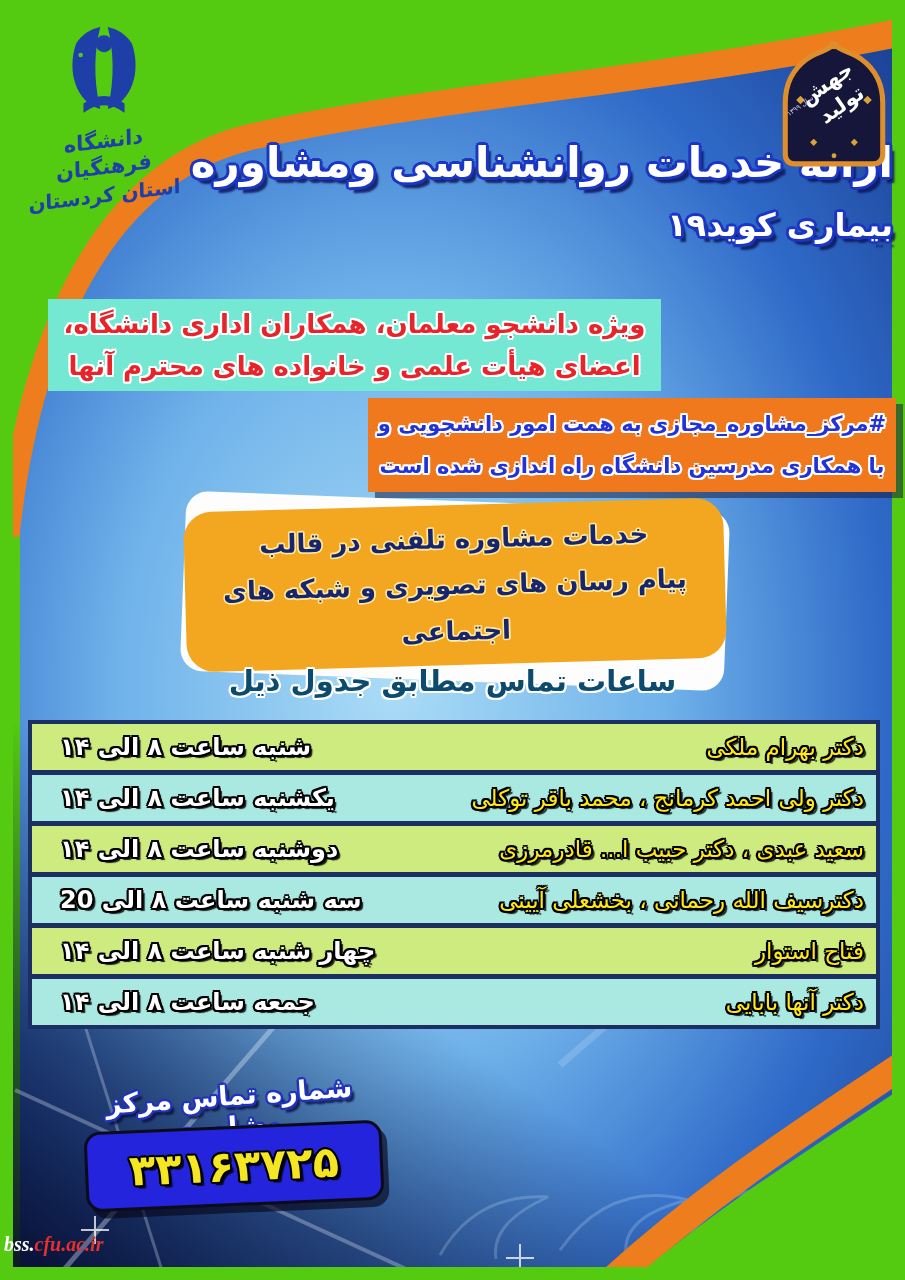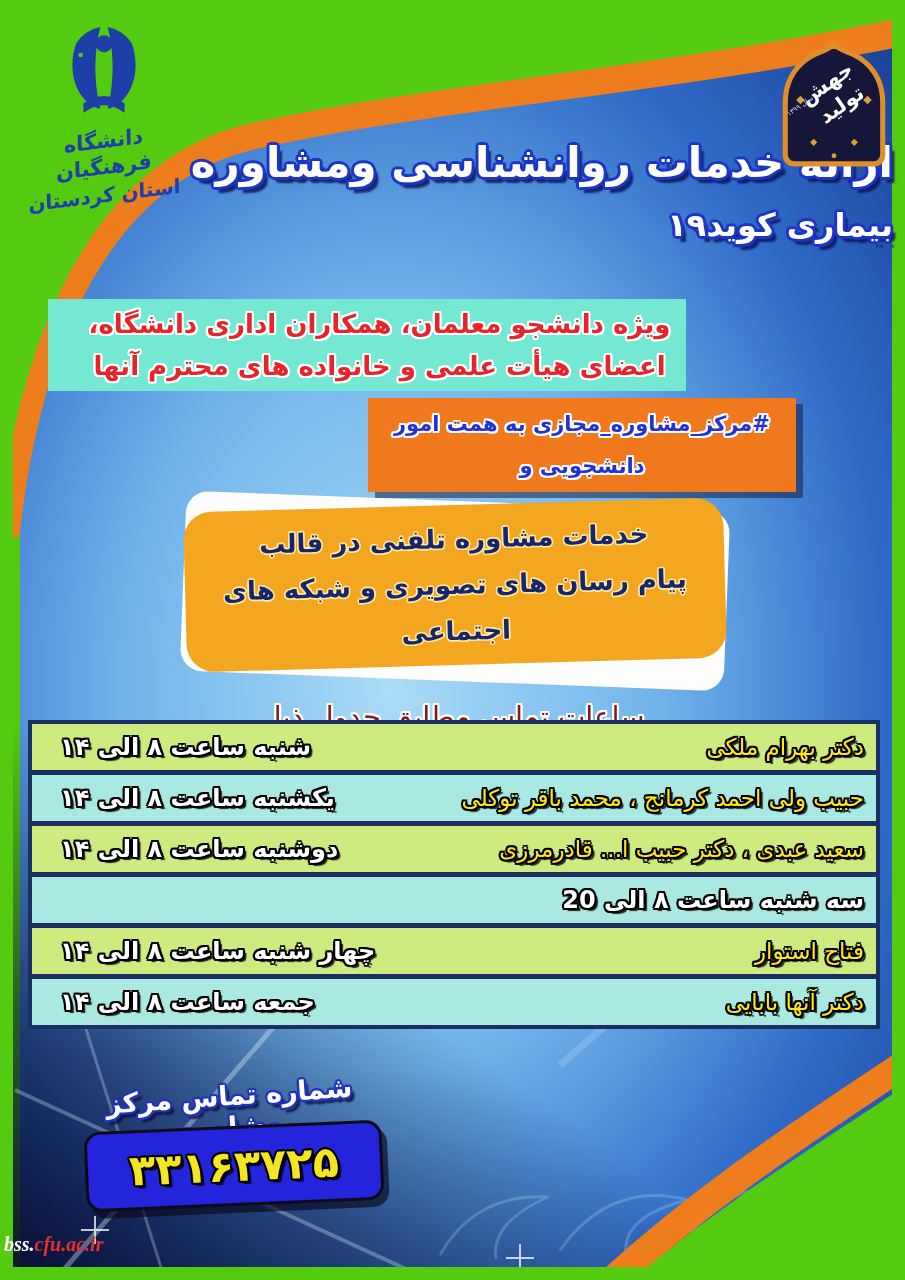--- a/index.html
+++ b/index.html
@@ -40,41 +40,41 @@
   .title .t-out{
     text-shadow:3px 0 #1b35c4,-3px 0 #1b35c4,0 3px #1b35c4,0 -3px #1b35c4,
     2.2px 2.2px #1b35c4,-2.2px 2.2px #1b35c4,2.2px -2.2px #1b35c4,-2.2px -2.2px #1b35c4,
     5px 6px 2px rgba(12,22,92,.85);
   }
   .title-l1,.title-l2,.title-l3{text-align:right;padding-right:0;}
 
   
   .audience{left:48px;top:299px;width:613px;height:92px;background:#74e8d2;z-index:2;
     display:flex;flex-direction:column;justify-content:center;text-align:center;
-    color:#e8232a;font-weight:bold;font-size:26px;line-height:42px;padding-left:25px;}
-
-  
-  .centerbox{left:368px;top:398px;width:428px;height:94px;background:#f1791d;z-index:2;
+    color:#e8232a;font-weight:bold;font-size:26px;line-height:42px;}
+
+  
+  .centerbox{left:368px;top:398px;width:528px;height:94px;background:#f1791d;z-index:2;
     box-shadow:7px 6px 0 rgba(26,30,70,.55);
     display:flex;flex-direction:column;justify-content:center;text-align:center;
     color:#2232d8;font-weight:bold;font-size:21px;line-height:42px;}
 
   
   .services{left:185px;top:505px;width:540px;height:160px;z-index:2;}
   .services-backdrop{position:absolute;inset:-4px -2px -16px -2px;background:#fdfdfd;
     border-radius:22px;transform:rotate(2.2deg);}
   .services-main{position:absolute;inset:0;background:#f3a61f;border-radius:28px;
     transform:rotate(-1.6deg);display:flex;flex-direction:column;justify-content:center;
     text-align:center;color:#16256e;font-weight:bold;font-size:26px;line-height:46px;
     text-shadow:1.6px 0 #ffe9a0,-1.6px 0 #ffe9a0,0 1.6px #ffe9a0,0 -1.6px #ffe9a0,
       1.2px 1.2px #ffe9a0,-1.2px 1.2px #ffe9a0,1.2px -1.2px #ffe9a0,-1.2px -1.2px #ffe9a0;}
 
   
-  .theading{left:0;right:0;top:700px;text-align:center;z-index:2;
-    color:#7f1d1d;font-weight:normal;font-size:29px;}
+  .theading{left:0;right:0;top:664px;text-align:center;z-index:2;
+    color:#0c4a6e;font-weight:bold;font-size:29px;}
 
   
   .table{left:28px;top:720px;width:852px;background:#1c2f63;padding:4px;z-index:2;
     box-sizing:border-box;}
   .trow{height:46px;margin-bottom:5px;display:flex;align-items:center;
     justify-content:space-between;padding:0 12px 0 28px;box-sizing:border-box;}
   .trow:last-child{margin-bottom:0;}
   .row-green{background:#cdeb7f;}
   .row-cyan{background:#a9e9e2;}
   .tnames{color:#ffe718;font-weight:normal;font-size:23px;white-space:nowrap;}
@@ -193,46 +193,48 @@
     <div class="title-l3 t-out">بیماری کوید۱۹</div>
   </div>
 
   <div class="abs audience">
     <div class="ow">ویژه دانشجو معلمان، همکاران اداری دانشگاه،</div>
     <div class="ow">اعضای هیأت علمی و خانواده های محترم آنها</div>
   </div>
 
   <div class="abs centerbox">
     <div class="ow">#مرکز_مشاوره_مجازی به همت امور دانشجویی و</div>
+    <div class="ow">با همکاری مدرسین  دانشگاه راه اندازی شده است</div>
   </div>
 
   <div class="abs services">
     <div class="services-backdrop"></div>
     <div class="services-main">
       <div>خدمات مشاوره تلفنی در قالب</div>
       <div>پیام رسان های تصویری و شبکه های اجتماعی</div>
     </div>
   </div>
 
   <div class="abs theading ow">ساعات تماس مطابق جدول ذیل</div>
 
   <div class="abs table">
     <div class="trow row-green">
       <span class="tnames ob">دکتر بهرام ملکی</span>
       <span class="ttime ob">شنبه  ساعت ۸ الی ۱۴</span>
     </div>
     <div class="trow row-cyan">
-      <span class="tnames ob">حبیب ولی احمد کرمانج ، محمد باقر توکلی</span>
+      <span class="tnames ob">دکتر ولی احمد کرمانج ، محمد باقر توکلی</span>
       <span class="ttime ob">یکشنبه  ساعت ۸ الی ۱۴</span>
     </div>
     <div class="trow row-green">
       <span class="tnames ob">سعید عبدی ، دکتر حبیب ا... قادرمرزی</span>
       <span class="ttime ob">دوشنبه  ساعت ۸ الی ۱۴</span>
     </div>
     <div class="trow row-cyan">
+      <span class="tnames ob">دکترسیف الله رحمانی ، بخشعلی آیینی</span>
       <span class="ttime ob">سه شنبه  ساعت ۸ الی 20</span>
     </div>
     <div class="trow row-green">
       <span class="tnames ob">فتاح استوار</span>
       <span class="ttime ob">چهار شنبه  ساعت ۸ الی ۱۴</span>
     </div>
     <div class="trow row-cyan">
       <span class="tnames ob">دکتر آنها بابایی</span>
       <span class="ttime ob">جمعه ساعت ۸ الی ۱۴</span>
     </div>

